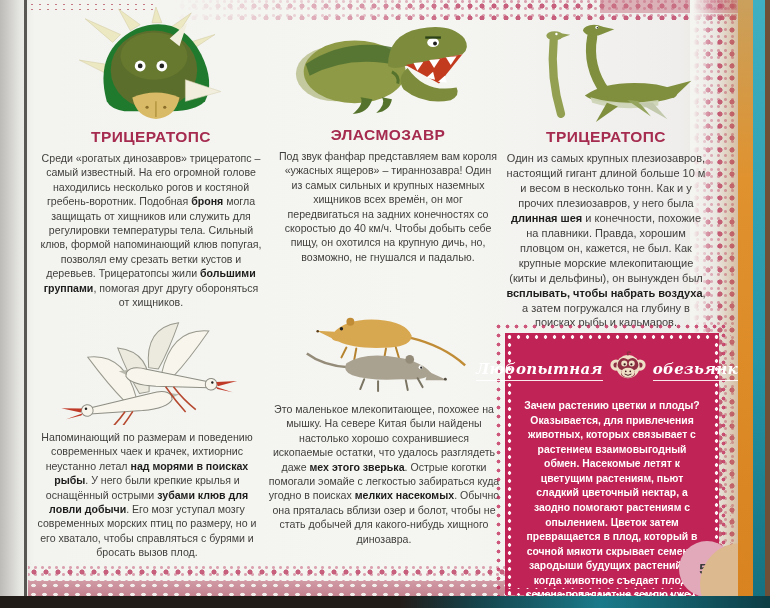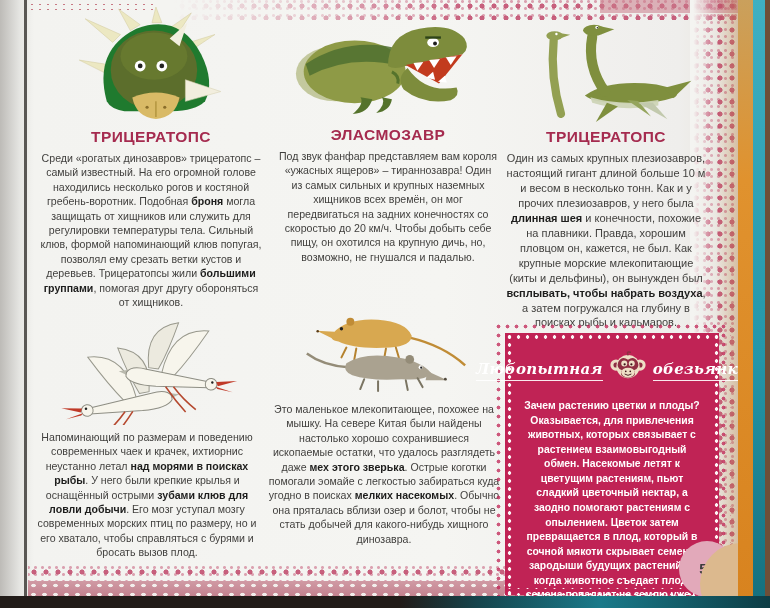--- a/index.html
+++ b/index.html
@@ -135,21 +135,21 @@
         <path d="M120,60 Q138,86 170,80 Q174,88 164,93 Q136,98 116,82 Q108,70 120,60 Z" fill="#7d8c3c"></path>
         <ellipse cx="146" cy="34" rx="6" ry="4.6" fill="#fff"></ellipse>
         <circle cx="148" cy="35" r="2" fill="#1e1e1e"></circle>
         <path d="M138,29 L154,29" stroke="#2e4418" stroke-width="2.4"></path>
         <path d="M104,64 q8,4 6,12" stroke="#55732c" stroke-width="3" fill="none"></path>
         <path d="M84,92 Q80,106 64,107 Q76,97 72,90 Z" fill="#55732c"></path>
         <path d="M104,92 Q102,104 88,106 Q98,97 94,90 Z" fill="#55732c"></path>
       </svg>
     </div>
     <h2>ЭЛАСМОЗАВР</h2>
-    <p><span>Под звук фанфар представляем вам короля «ужасных ящеров» – тираннозавра! Один из самых сильных и крупных наземных хищников всех времён, он мог передвигаться на задних конечностях со скоростью до 20 км/ч. Чтобы добыть себе пищу, он охотился на крупную дичь, но, возможно, не гнушался и падалью.</span></p>
+    <p><span>Под звук фанфар представляем вам короля «ужасных ящеров» – тираннозавра! Один из самых сильных и крупных наземных хищников всех времён, он мог передвигаться на задних конечностях со скоростью до 40 км/ч. Чтобы добыть себе пищу, он охотился на крупную дичь, но, возможно, не гнушался и падалью.</span></p>
   </section>
 
   <section class="article a3">
     <div class="illus">
       <svg width="186" height="112" viewBox="0 0 190 122">
         <path d="M46,112 Q34,72 38,32" stroke="#93a052" stroke-width="9" fill="none" stroke-linecap="round"></path>
         <ellipse cx="39" cy="27" rx="9" ry="5" fill="#93a052"></ellipse>
         <polygon points="44,24 56,26 45,30" fill="#93a052"></polygon>
         <circle cx="41" cy="25" r="1.3" fill="#fff"></circle>
         <path d="M72,92 Q98,74 150,80 Q180,86 170,94 Q140,104 106,100 Q82,100 72,92 Z" fill="#7f8f3e"></path>

